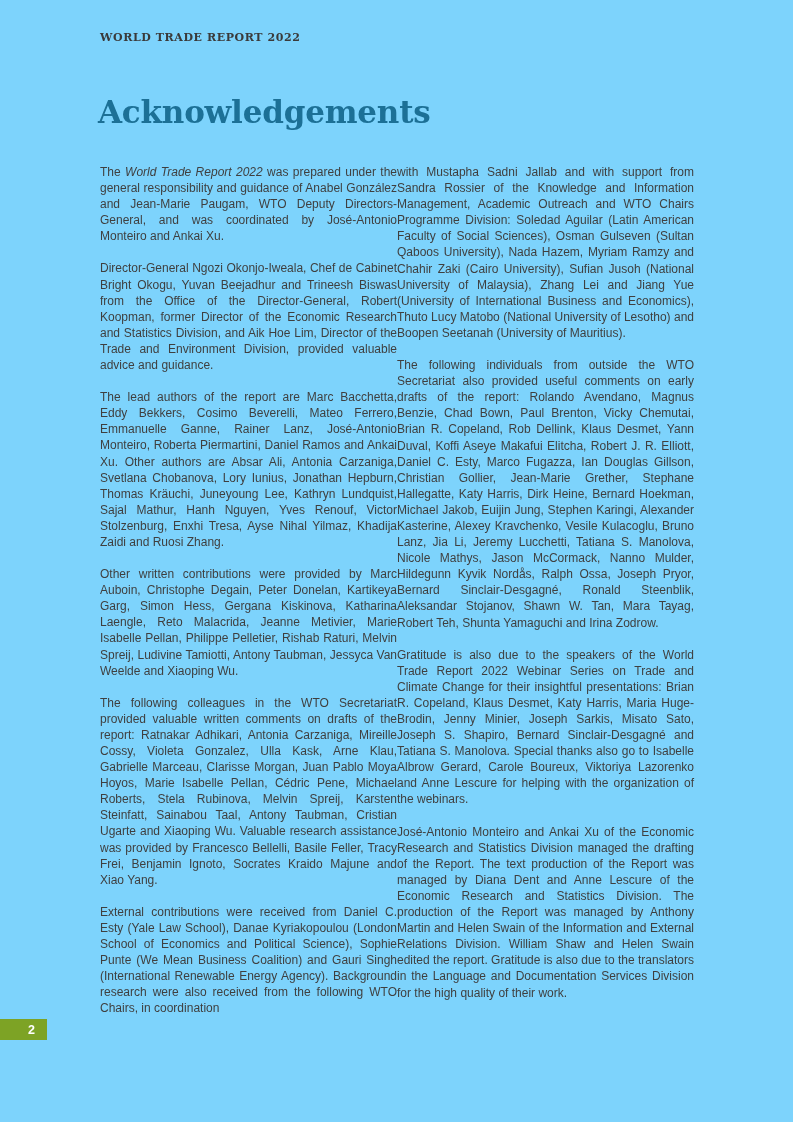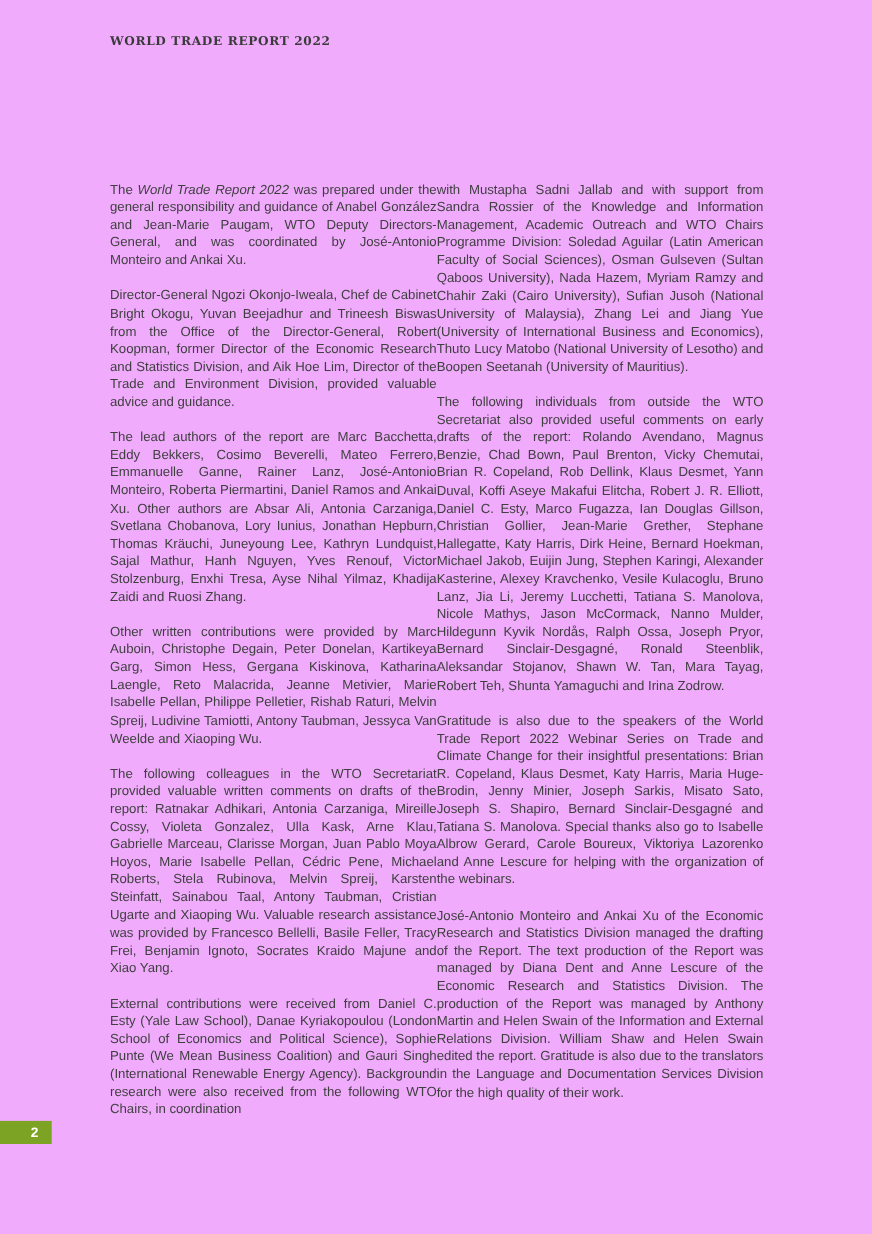--- a/index.html
+++ b/index.html
@@ -1,21 +1,21 @@
 <!DOCTYPE html>
 <html><head>
 <meta charset="utf-8">
 <style>
   * { box-sizing: border-box; }
   html, body { margin: 0; padding: 0; background: #ffffff; }
   .page {
     position: relative;
     width: 793px;
     height: 1122px;
-    background: #f0abfc;
+    background: #7dd3fc;
     font-family: "Liberation Sans", sans-serif;
     overflow: hidden;
   }
   .running-header {
     position: absolute;
     left: 100px;
     top: 31px;
     font-family: "DejaVu Serif", serif;
     font-weight: bold;
     font-size: 11px;
@@ -69,20 +69,21 @@
     font-family: "Liberation Sans", sans-serif;
   }
 </style>
 </head>
 <body>
 
 <div class="page">
 
   <div class="running-header">WORLD TRADE REPORT 2022</div>
 
+  <h1 class="page-title">Acknowledgements</h1>
 
   <div class="columns">
 
     <div class="col">
       <p><span>The </span><em>World Trade Report 2022</em><span> was prepared under the general responsibility and guidance of Anabel González and Jean-Marie Paugam, WTO Deputy Directors-General, and was coordinated by José-Antonio Monteiro and Ankai Xu.</span></p>
       <p>Director-General Ngozi Okonjo-Iweala, Chef de Cabinet Bright Okogu, Yuvan Beejadhur and Trineesh Biswas from the Office of the Director-General, Robert Koopman, former Director of the Economic Research and Statistics Division, and Aik Hoe Lim, Director of the Trade and Environment Division, provided valuable advice and guidance.</p>
       <p>The lead authors of the report are Marc Bacchetta, Eddy Bekkers, Cosimo Beverelli, Mateo Ferrero, Emmanuelle Ganne, Rainer Lanz, José-Antonio Monteiro, Roberta Piermartini, Daniel Ramos and Ankai Xu. Other authors are Absar Ali, Antonia Carzaniga, Svetlana Chobanova, Lory Iunius, Jonathan Hepburn, Thomas Kräuchi, Juneyoung Lee, Kathryn Lundquist, Sajal Mathur, Hanh Nguyen, Yves Renouf, Victor Stolzenburg, Enxhi Tresa, Ayse Nihal Yilmaz, Khadija Zaidi and Ruosi Zhang.</p>
       <p>Other written contributions were provided by Marc Auboin, Christophe Degain, Peter Donelan, Kartikeya Garg, Simon Hess, Gergana Kiskinova, Katharina Laengle, Reto Malacrida, Jeanne Metivier, Marie Isabelle Pellan, Philippe Pelletier, Rishab Raturi, Melvin Spreij, Ludivine Tamiotti, Antony Taubman, Jessyca Van Weelde and Xiaoping Wu.</p>
       <p>The following colleagues in the WTO Secretariat provided valuable written comments on drafts of the report: Ratnakar Adhikari, Antonia Carzaniga, Mireille Cossy, Violeta Gonzalez, Ulla Kask, Arne Klau, Gabrielle Marceau, Clarisse Morgan, Juan Pablo Moya Hoyos, Marie Isabelle Pellan, Cédric Pene, Michael Roberts, Stela Rubinova, Melvin Spreij, Karsten Steinfatt, Sainabou Taal, Antony Taubman, Cristian Ugarte and Xiaoping Wu. Valuable research assistance was provided by Francesco Bellelli, Basile Feller, Tracy Frei, Benjamin Ignoto, Socrates Kraido Majune and Xiao Yang.</p>
       <p>External contributions were received from Daniel C. Esty (Yale Law School), Danae Kyriakopoulou (London School of Economics and Political Science), Sophie Punte (We Mean Business Coalition) and Gauri Singh (International Renewable Energy Agency). Background research were also received from the following WTO Chairs, in coordination</p>

